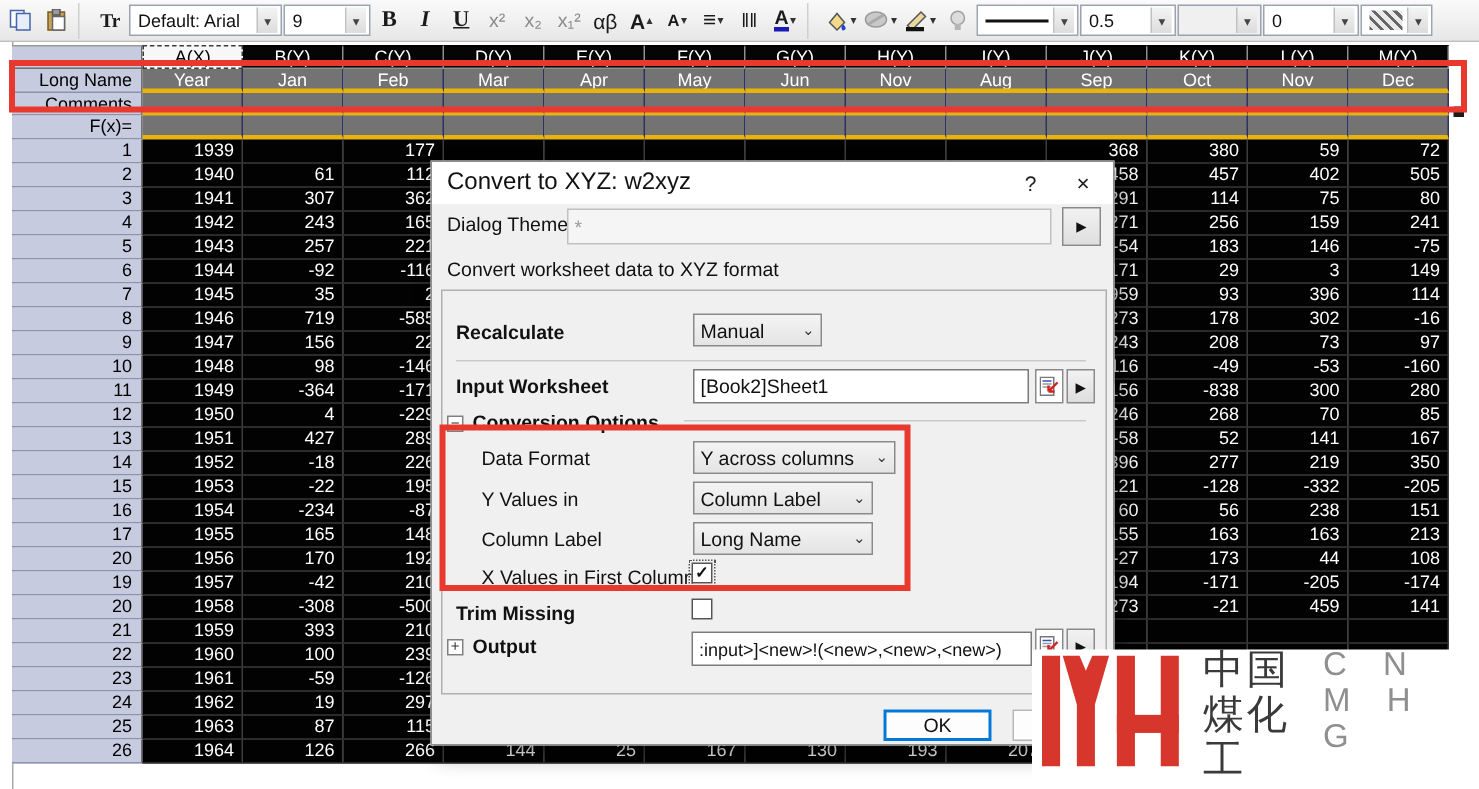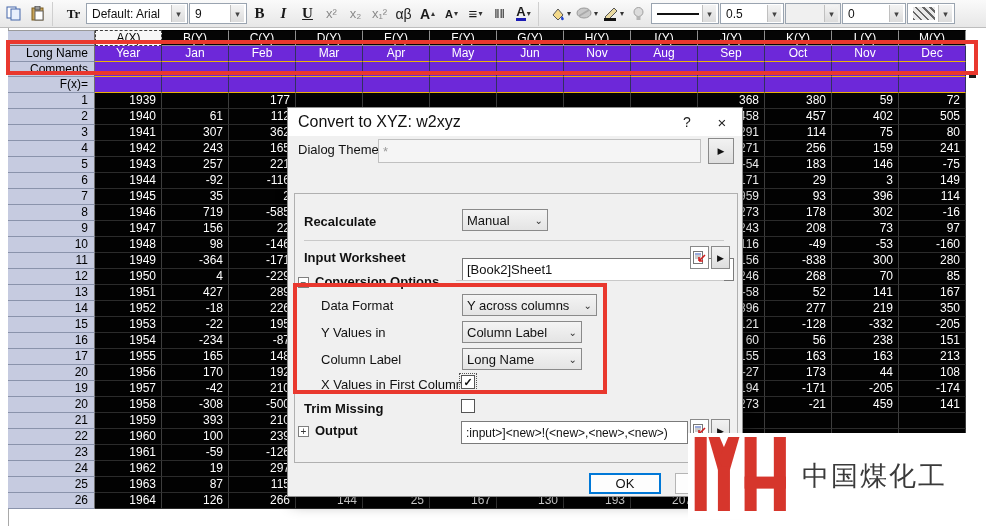--- a/index.html
+++ b/index.html
@@ -38,21 +38,21 @@
   .cell{box-sizing:border-box;flex:0 0 auto;overflow:hidden;white-space:nowrap}
   .r-colhdr .cell{height:16px;line-height:15px}
   .r-label .cell{height:15.5px;line-height:15px}
   .r-data .cell{height:16px;line-height:15px}
   .corner{width:87px;background:#c6cbe0;border-right:1px solid #6f6f6f;border-bottom:1px solid #6f6f6f;border-top:1px solid #9a9a9a}
   .chdr{width:67px;background:#050505;color:#fff;font-size:12px;text-align:center;
     border-right:1px solid #8f8f8f;border-bottom:1px solid #8f8f8f;border-top:1px solid #000}
   .chdrA{background:#f7f7f7;color:#000;border:1px dashed #3c3c3c}
   .rowlab{width:87px;background:#c6cbe0;color:#000;font-size:12px;text-align:right;padding-right:6px;
     border-right:1px solid #6f6f6f;border-bottom:1px solid #8a93ab}
-  .navy{width:67px;background:#6d28d9;border-right:1px solid #31315f;border-bottom:1px solid #eab308;
+  .navy{width:67px;background:#737373;border-right:1px solid #31315f;border-bottom:3px solid #eab308;
     color:#fff;font-size:12px;text-align:center}
   .dcell{width:67px;background:#020202;border-right:1px solid #3d3d3d;border-bottom:1px solid #2b2b2b;
     color:#fff;font-size:12px;text-align:right;padding-right:5px}
 
   
   .annot{position:absolute;border:4px solid #e9382e;background:transparent;pointer-events:none;box-sizing:border-box}
   .annot1{left:6px;top:40px;width:972px;height:35px;z-index:12}
   .annot2{left:293px;top:283px;width:314px;height:111px;z-index:28}
 
   
@@ -690,33 +690,34 @@
     <span class="hlp">?</span>
     <span class="cls">×</span>
   </div>
 
   <span class="dlab" style="left:10px;top:34px">Dialog Theme</span>
   <div class="dinput dis" style="left:90px;top:31px;width:323px;height:24px">
     <span>*</span>
   </div>
   <div class="fly" style="left:420px;top:30px;width:26px;height:26px">▶</div>
 
+  <span class="dlab" style="left:10px;top:64px">Convert worksheet data to XYZ format</span>
 
   <div class="gbox"></div>
 
   <span class="dlab b" style="left:16px;top:106px">Recalculate</span>
   <div class="dcombo" style="left:174px;top:101px;width:86px;height:22px">
     <span>Manual</span>
     <span class="chev2">⌄</span>
   </div>
 
   <div class="hrline" style="left:16px;top:132px;width:420px"></div>
 
   <span class="dlab b" style="left:16px;top:142px">Input Worksheet</span>
-  <div class="dinput" style="left:174px;top:150px;width:272px;height:23px">
+  <div class="dinput" style="left:174px;top:138px;width:224px;height:23px">
     <span>[Book2]Sheet1</span>
   </div>
   <div class="pick" style="left:402px;top:138px;width:19px;height:23px">
     <svg width="13" height="13" viewBox="0 0 13 13">
         <rect x="0.5" y="0.5" width="9" height="12" fill="#fff" stroke="#777"></rect>
         <line x1="2" y1="3" x2="8" y2="3" stroke="#3355bb"></line>
         <line x1="2" y1="5" x2="8" y2="5" stroke="#999"></line>
         <line x1="2" y1="7" x2="8" y2="7" stroke="#999"></line>
         <path d="M12 4 L6 10 M6 10 l0 -4 M6 10 l4 0" stroke="#d02020" stroke-width="1.6" fill="none"></path>
       </svg>
@@ -781,14 +782,15 @@
         <rect x="27" y="34" width="14" height="52"></rect>
         <rect x="58" y="0" width="14" height="86"></rect>
         <rect x="92" y="0" width="14" height="86"></rect>
         <rect x="58" y="46" width="48" height="14"></rect>
       </g>
     </svg>
   </span>
   <span class="txt">
     <span class="cn">中国煤化工</span>
     <span class="redline"></span>
+    <span class="latin">C N M H G</span>
   </span>
 </div>
 
 </body></html>

